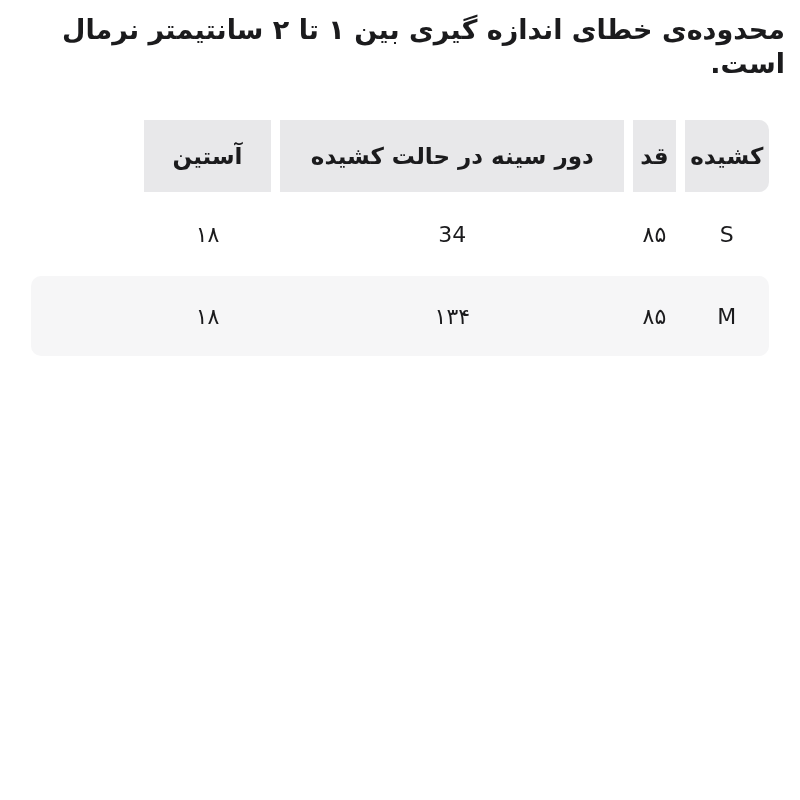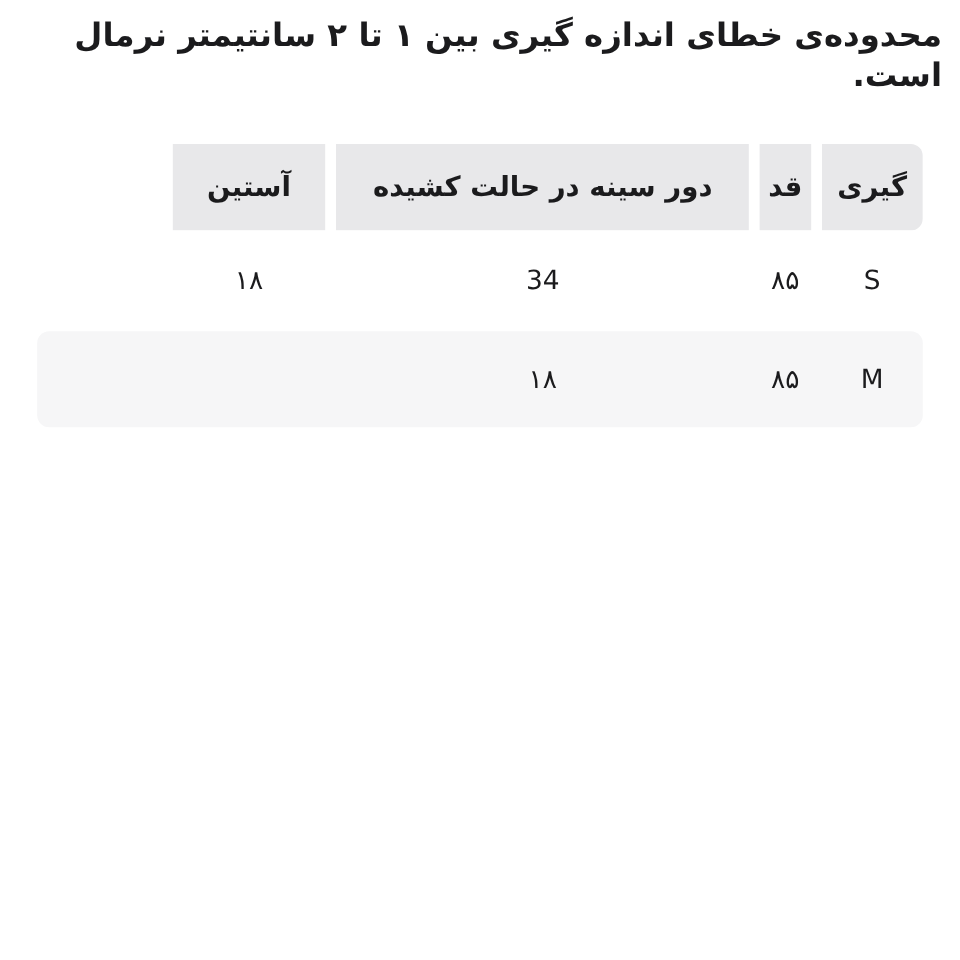--- a/index.html
+++ b/index.html
@@ -61,33 +61,34 @@
 </head>
 <body>
 
 <div class="page">
 
   <p class="note">محدوده‌ی خطای اندازه گیری بین ۱ تا ۲ سانتیمتر نرمال است.</p>
 
   <div class="size-table">
 
     <div class="grid-row header-row">
-      <div class="cell">گیری</div>
+      <div class="cell">کشیده</div>
       <div class="cell">قد</div>
       <div class="cell">دور سینه در حالت کشیده</div>
       <div class="cell">آستین</div>
     </div>
 
     <div class="grid-row data-row">
       <div class="cell">S</div>
       <div class="cell">۸۵</div>
       <div class="cell">34</div>
       <div class="cell">۱۸</div>
     </div>
 
     <div class="grid-row data-row alt">
       <div class="cell">M</div>
       <div class="cell">۸۵</div>
+      <div class="cell">۱۳۴</div>
       <div class="cell">۱۸</div>
     </div>
 
   </div>
 </div>
 
 </body></html>

